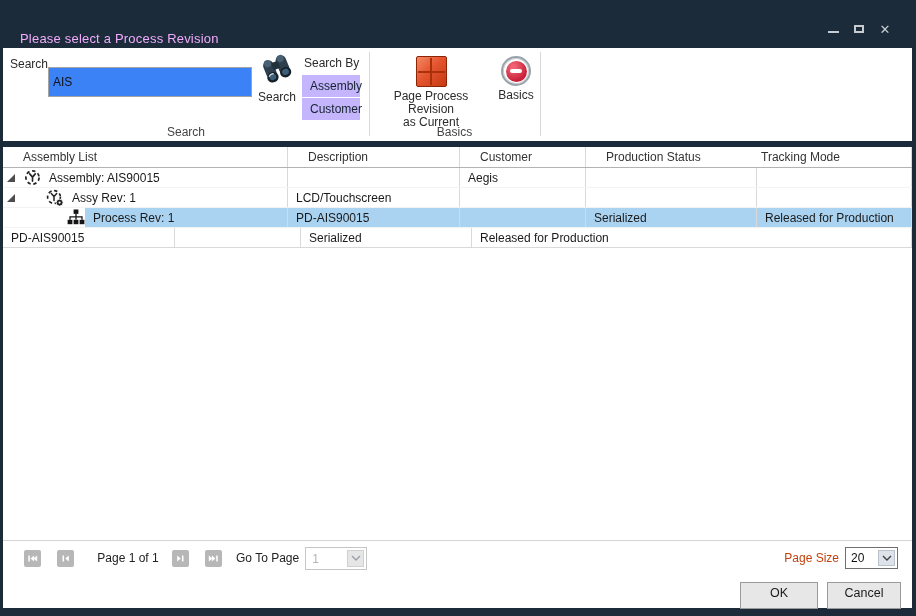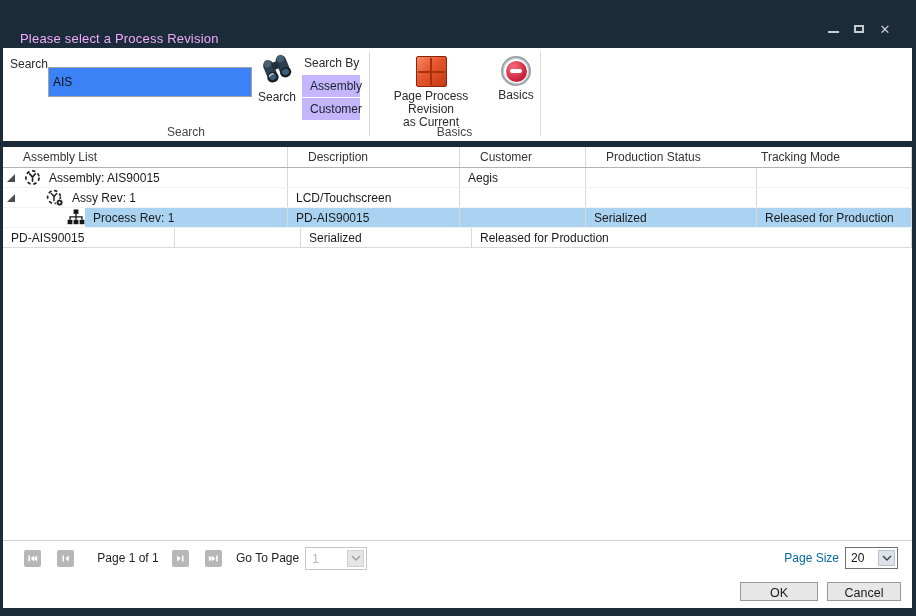--- a/index.html
+++ b/index.html
@@ -78,28 +78,28 @@
   .pgbtn { width:17px; height:17px; background:#b7b7b7; border-radius:2px; display:flex; align-items:center; justify-content:center; cursor:pointer; flex:none; }
   .pg-first { margin-left:21px; } .pg-prev { margin-left:16px; } .pg-next { margin-left:10px; } .pg-last { margin-left:16px; }
   .pagetext { margin-left:20px; width:68px; text-align:center; color:#222; }
   .goto-label { margin-left:14px; color:#222; }
   .combo { position:relative; background:#fff; }
   .goto-combo { margin-left:6px; width:62px; height:23px; border:1px solid #c6c6c6; }
   .goto-combo .cval { position:absolute; left:6px; top:4px; color:#b5b5b5; }
   .combo .arrow { position:absolute; right:2px; top:2px; bottom:2px; width:17px; display:flex; align-items:center; justify-content:center; }
   .goto-combo .arrow { background:#e6e6e6; border:1px solid #d0d0d0; }
   .pager-spacer { flex:1; }
-  .ps-label { color:#0369a1; }
+  .ps-label { color:#c2410c; }
   .ps-combo { margin-left:6px; margin-right:14px; width:53px; height:22px; border:1px solid #707070; }
   .ps-combo .cval { position:absolute; left:5px; top:3px; color:#111; }
   .ps-combo .arrow { background:#dde3e9; border:1px solid #b9c2cc; }
 
   
   .footer { height:33px; display:flex; justify-content:flex-end; align-items:flex-start; padding-top:7px; padding-right:11px; gap:9px; }
-  .btn { height:19px; background:#e7e7e7; border:1px solid #9a9a9a; color:#1a1a1a; font:12.5px "Liberation Sans","DejaVu Sans",sans-serif; text-align:center; line-height:21px; cursor:pointer; }
+  .btn { height:27px; background:#e7e7e7; border:1px solid #9a9a9a; color:#1a1a1a; font:12.5px "Liberation Sans","DejaVu Sans",sans-serif; text-align:center; line-height:21px; cursor:pointer; }
   .btn-ok { width:78px; }
   .btn-cancel { width:74px; }
 </style>
 </head>
 <body>
 
 <div class="titlebar">
   <span class="title">Please select a Process Revision</span>
   <div class="winbtns">
     <span class="wb wb-min">

